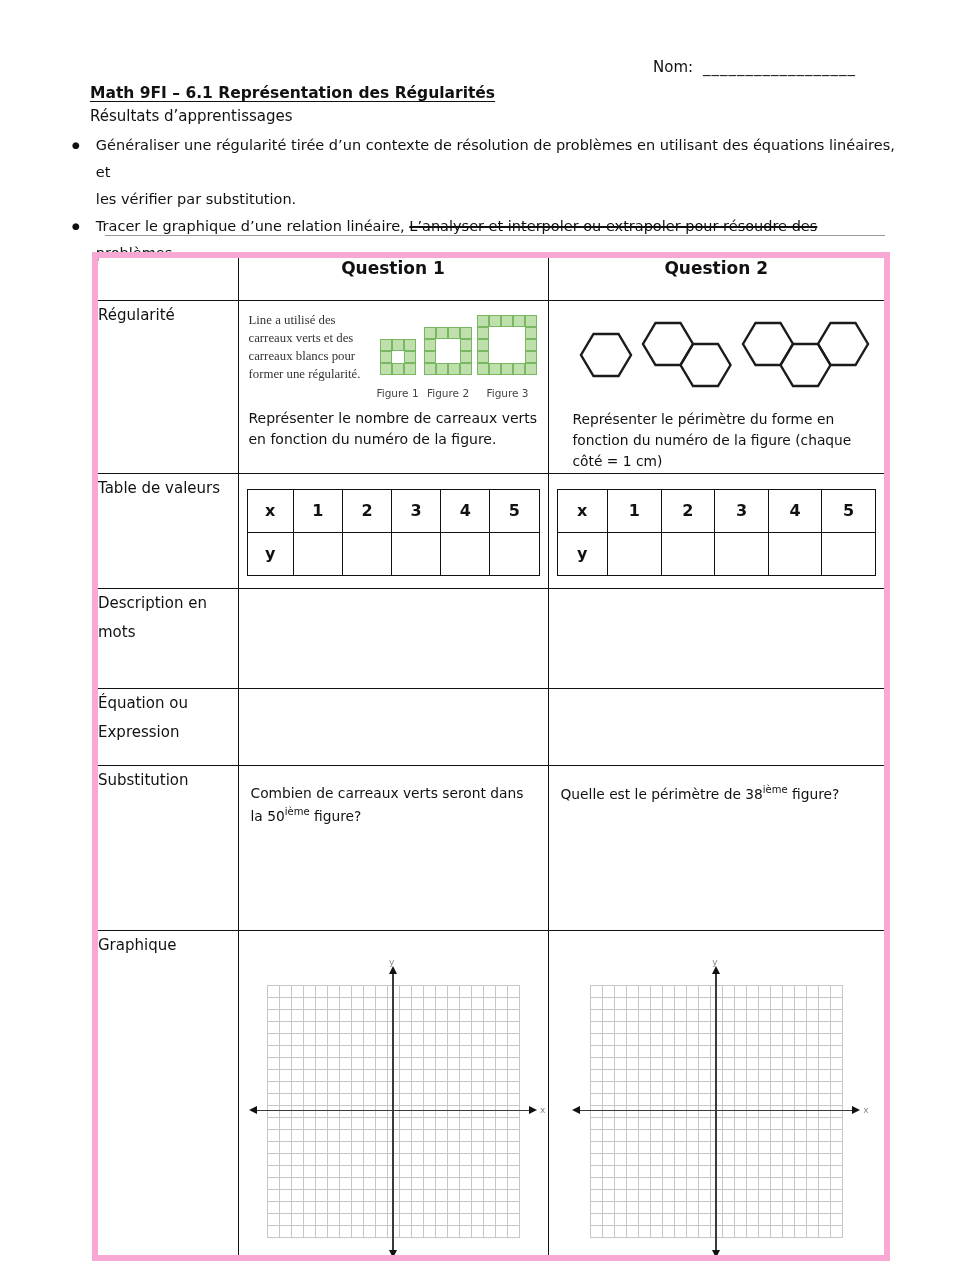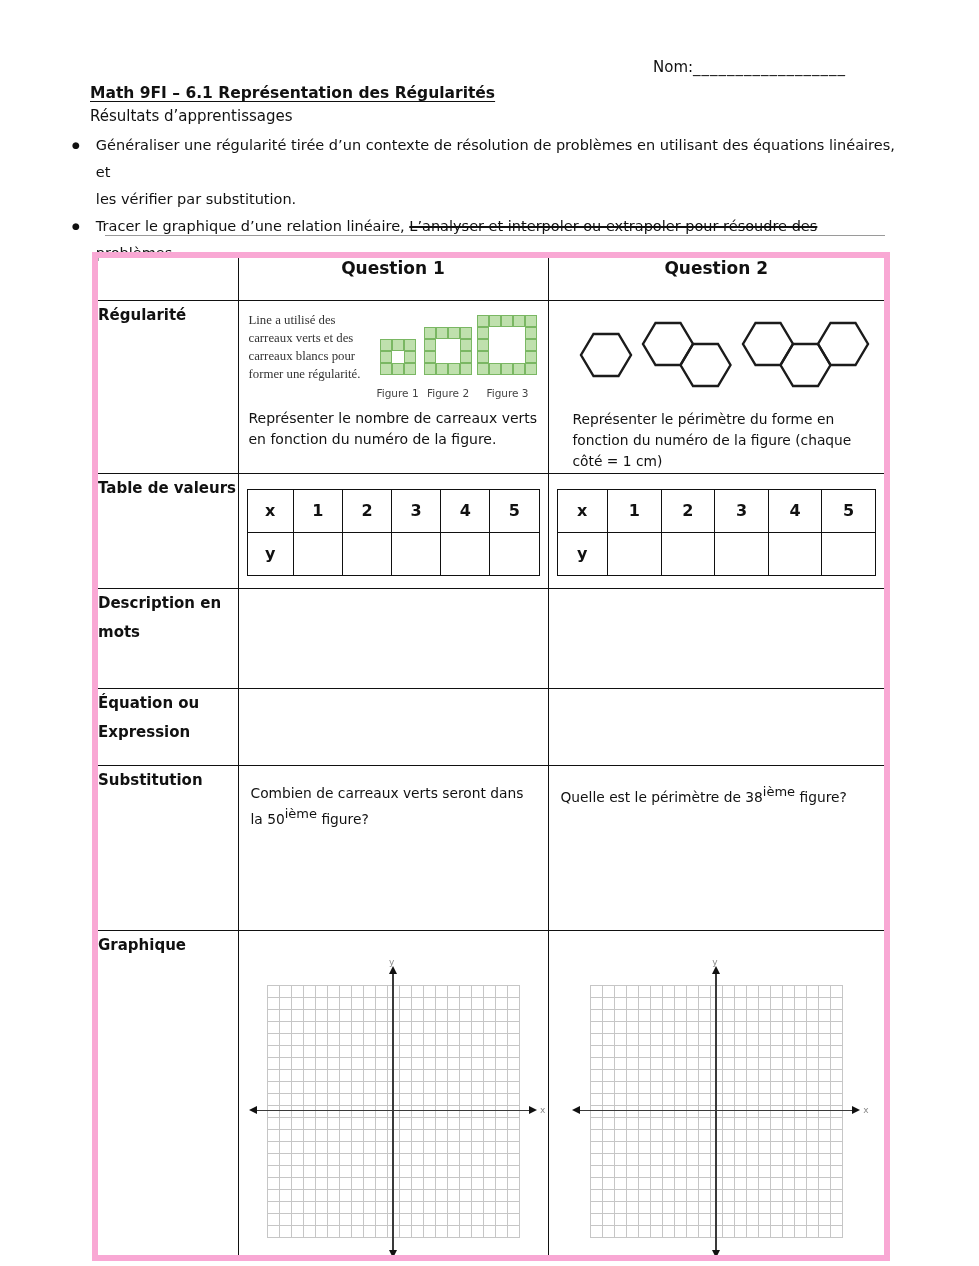--- a/index.html
+++ b/index.html
@@ -1,33 +1,33 @@
 <!DOCTYPE html>
 <html><head>
 <meta charset="utf-8">
 <style>
   html,body{margin:0;padding:0;background:#fff;}
   body{width:979px;height:1266px;font-family:"DejaVu Sans",sans-serif;color:#111;position:relative;}
   .page{position:absolute;inset:0;background:#fff;}
 
   
-  .nomrow{position:absolute;left:653px;top:58px;font-size:15px;display:flex;}
+  .nomrow{position:absolute;left:653px;top:58px;font-size:15px;display:flex;gap:10px;}
   .nomblank{letter-spacing:1px;color:#222;}
   .title{position:absolute;left:90px;top:84px;font-size:15.5px;font-weight:bold;text-decoration:underline;text-underline-offset:3px;}
   .subtitle{position:absolute;left:90px;top:107px;font-size:15px;font-weight:normal;}
   .bullets{position:absolute;left:72px;top:132px;width:830px;font-size:14.5px;line-height:27px;}
   .bullet{display:flex;gap:16px;}
   .dot{font-size:9px;line-height:27px;flex:0 0 auto;}
   .strike{text-decoration:line-through;text-decoration-thickness:1.5px;}
   .divider{position:absolute;left:105px;top:227px;width:780px;border:0;border-top:1px solid #9a9a9a;}
 
   
   table.main{position:absolute;left:92px;top:252px;width:792px;border-collapse:collapse;table-layout:fixed;border:6px solid #f9a8d4;}
   table.main td{border:1.5px solid #111;vertical-align:top;padding:0;box-sizing:border-box;overflow:hidden;}
-  td.lbl{padding:18px 4px 0 11px;font-size:15px;line-height:1.95;font-weight:bold;}
+  td.lbl{padding:18px 4px 0 11px;font-size:15px;line-height:1.95;}
   td.qhead{text-align:center;vertical-align:middle;font-size:17px;font-weight:600;}
 
   
   .reg1{padding:10px 8px 0 10px;}
   .regtop{display:flex;}
   .serif{width:122px;font-family:"Liberation Serif",serif;font-size:12.8px;line-height:1.42;color:#333;flex:0 0 auto;}
   .tiles{flex:1;display:flex;align-items:flex-end;justify-content:space-between;padding:4px 2px 0 6px;}
   .tilefig{display:flex;flex-direction:column;align-items:center;gap:12px;}
   .tilegrid{display:grid;}
   .tc{width:12px;height:12px;box-sizing:border-box;background:#bfe0ad;border:1px solid #7ab763;}
@@ -40,21 +40,21 @@
   .prompt2{margin-top:8px;font-size:13.8px;line-height:1.55;}
 
   
   .valwrap{padding:15px 8px 0 8px;}
   table.vals{border-collapse:collapse;width:100%;}
   table.vals td{border:1.5px solid #111;height:43px;text-align:center;font-size:16px;font-weight:600;vertical-align:middle;}
   table.vals td.vh{font-weight:600;}
 
   
   .subst{padding:16px 12px 0 12px;font-size:13.8px;line-height:1.6;}
-  .subst sup{font-size:13px;}
+  .subst sup{font-size:10px;}
 
   
   .graphcell{vertical-align:top;}
   .graph{position:relative;width:280px;height:286px;margin:38px auto 0;}
   .gpaper{position:absolute;left:14px;top:16px;width:252px;height:252px;
     background-image:linear-gradient(to right,#c6c6c6 1px,transparent 1px),linear-gradient(to bottom,#c6c6c6 1px,transparent 1px);
     background-size:12px 12px;border-right:1px solid #c6c6c6;border-bottom:1px solid #c6c6c6;}
   .vax{position:absolute;left:139px;top:3px;width:1.5px;height:278px;background:#3a3a3a;}
   .hax{position:absolute;left:2px;top:141px;width:276px;height:1.5px;background:#3a3a3a;}
   .arr{position:absolute;width:0;height:0;border-style:solid;}

